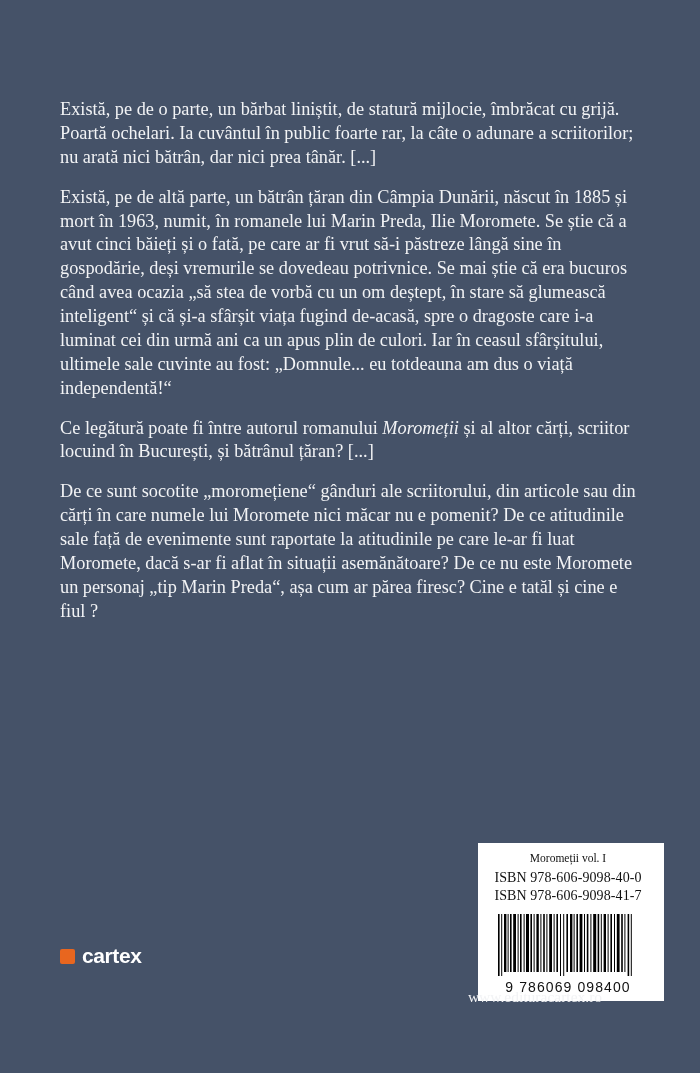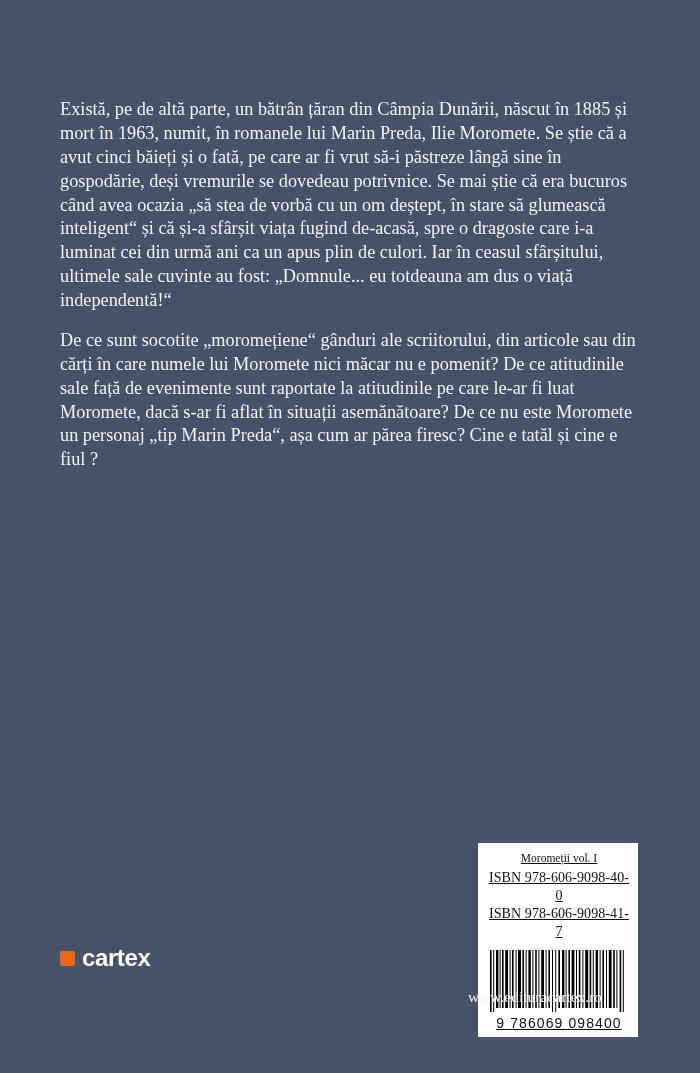--- a/index.html
+++ b/index.html
@@ -42,27 +42,26 @@
     margin-top: 12px;
     text-align: right;
     padding-right: 36px;
     font-size: 18.5px;
     color: #f2f3f5;
   }
   .isbn-box {
     position: absolute;
     left: 478px;
     top: 843px;
-    width: 160px;
+    width: 186px;
     background: #ffffff;
-    padding: 8px 6px 6px 8px;
+    padding: 8px 6px 6px 0;
     box-sizing: border-box;
     text-align: center;
     color: #111;
-    text-decoration: underline;
   }
   .isbn-title {
     font-size: 11.5px;
     line-height: 1.35;
     margin-bottom: 2px;
   }
   .isbn-line {
     font-size: 14px;
     line-height: 1.3;
     letter-spacing: 0.1px;
@@ -100,32 +99,34 @@
   }
   .logo-mark {
     width: 15px;
     height: 15px;
     background: #e8661f;
     border-radius: 2px;
   }
   .logo-text {
     color: #ffffff;
     font-family: "Liberation Sans", sans-serif;
-    font-size: 24px;
+    font-size: 21px;
     font-weight: bold;
     letter-spacing: -0.4px;
   }
 </style>
 </head>
 <body>
 
 <div class="page">
 
   <div class="blurb">
+    <p>Există, pe de o parte, un bărbat liniștit, de statură mijlocie, îmbrăcat cu grijă. Poartă ochelari. Ia cuvântul în public foarte rar, la câte o adunare a scriitorilor; nu arată nici bătrân, dar nici prea tânăr. [...]</p>
     <p>Există, pe de altă parte, un bătrân țăran din Câmpia Dunării, născut în 1885 și mort în 1963, numit, în romanele lui Marin Preda, Ilie Moromete. Se știe că a avut cinci băieți și o fată, pe care ar fi vrut să-i păstreze lângă sine în gospodărie, deși vremurile se dovedeau potrivnice. Se mai știe că era bucuros când avea ocazia „să stea de vorbă cu un om deștept, în stare să glumească inteligent“ și că și-a sfârșit viața fugind de-acasă, spre o dragoste care i-a luminat cei din urmă ani ca un apus plin de culori. Iar în ceasul sfârșitului, ultimele sale cuvinte au fost: „Domnule... eu totdeauna am dus o viață independentă!“</p>
+    <p><span>Ce legătură poate fi între autorul romanului </span><em>Moromeții</em><span> și al altor cărți, scriitor locuind în București, și bătrânul țăran? [...]</span></p>
     <p>De ce sunt socotite „moromețiene“ gânduri ale scriitorului, din articole sau din cărți în care numele lui Moromete nici măcar nu e pomenit? De ce atitudinile sale față de evenimente sunt raportate la atitudinile pe care le-ar fi luat Moromete, dacă s-ar fi aflat în situații asemănătoare? De ce nu este Moromete un personaj „tip Marin Preda“, așa cum ar părea firesc? Cine e tatăl și cine e fiul ?</p>
   </div>
 
   <div class="isbn-box">
     <div class="isbn-title">Moromeții vol. I</div>
     <div class="isbn-line">ISBN 978-606-9098-40-0</div>
     <div class="isbn-line">ISBN 978-606-9098-41-7</div>
     <svg class="barcode" viewBox="0 0 148 66">
       <rect x="0" y="0" width="148" height="66" fill="#ffffff"></rect>
       <g fill="#000000">

